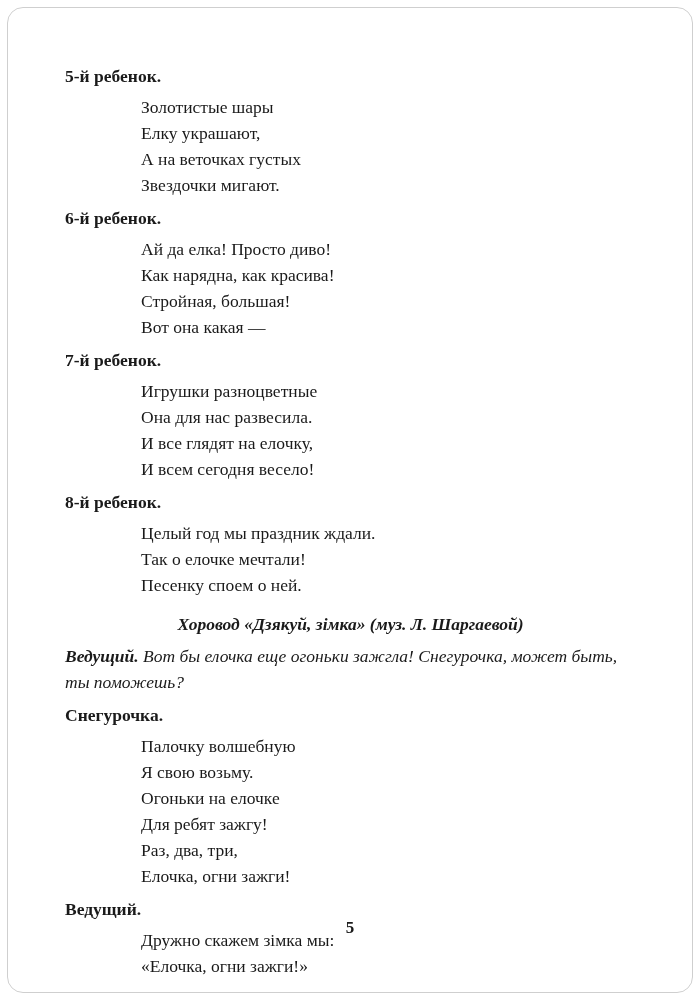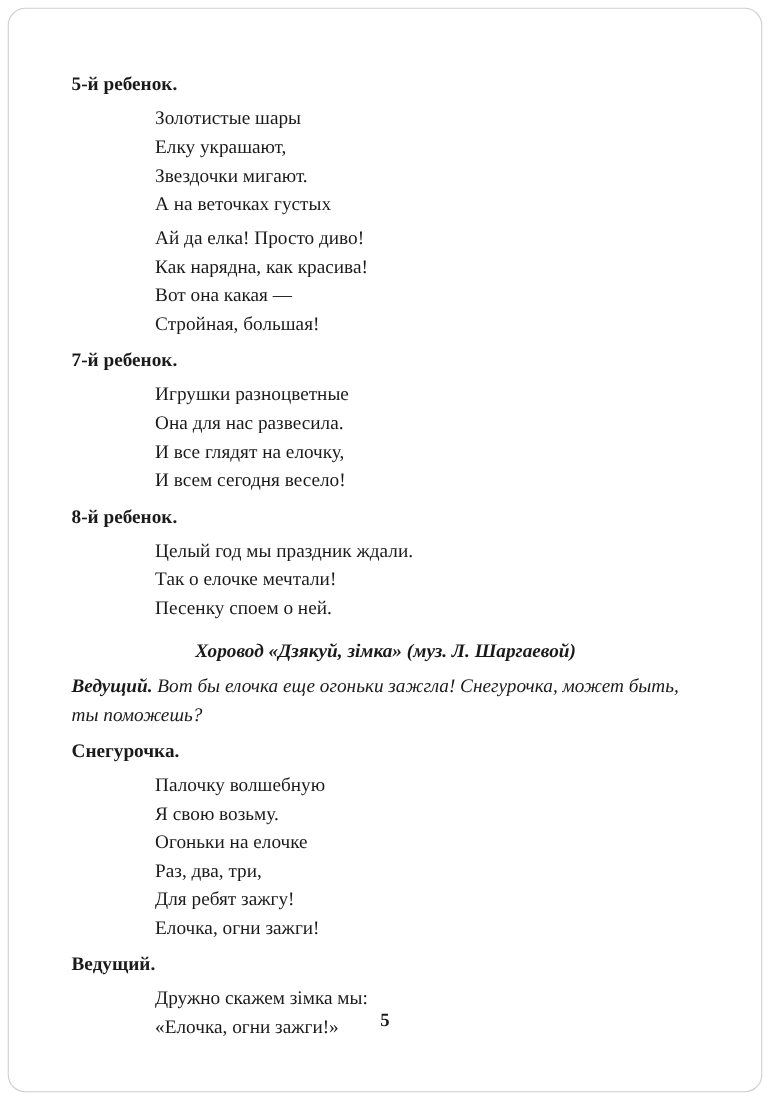--- a/index.html
+++ b/index.html
@@ -68,29 +68,30 @@
 
 <div class="sheet">
   <div class="page-border"></div>
 
   <div class="content">
 
     <p class="speaker">5-й ребенок.</p>
     <div class="verse">
       <p>Золотистые шары</p>
       <p>Елку украшают,</p>
+      <p>А на веточках густых</p>
       <p>Звездочки мигают.</p>
-      <p>А на веточках густых</p>
     </div>
 
+    <p class="speaker">6-й ребенок.</p>
     <div class="verse">
       <p>Ай да елка! Просто диво!</p>
       <p>Как нарядна, как красива!</p>
+      <p>Стройная, большая!</p>
       <p>Вот она какая —</p>
-      <p>Стройная, большая!</p>
     </div>
 
     <p class="speaker">7-й ребенок.</p>
     <div class="verse">
       <p>Игрушки разноцветные</p>
       <p>Она для нас развесила.</p>
       <p>И все глядят на елочку,</p>
       <p>И всем сегодня весело!</p>
     </div>
 
@@ -103,22 +104,22 @@
 
     <p class="stage-direction">Хоровод «Дзякуй, зімка» (муз. Л. Шаргаевой)</p>
 
     <p class="paragraph"><span class="speaker-inline">Ведущий.</span> <span>Вот бы елочка еще огоньки зажгла! Снегурочка, может быть, ты поможешь?</span></p>
 
     <p class="speaker">Снегурочка.</p>
     <div class="verse">
       <p>Палочку волшебную</p>
       <p>Я свою возьму.</p>
       <p>Огоньки на елочке</p>
+      <p>Для ребят зажгу!</p>
       <p>Раз, два, три,</p>
-      <p>Для ребят зажгу!</p>
       <p>Елочка, огни зажги!</p>
     </div>
 
     <p class="speaker">Ведущий.</p>
     <div class="verse">
       <p>Дружно скажем зімка мы:</p>
       <p>«Елочка, огни зажги!»</p>
     </div>
 
   </div>

